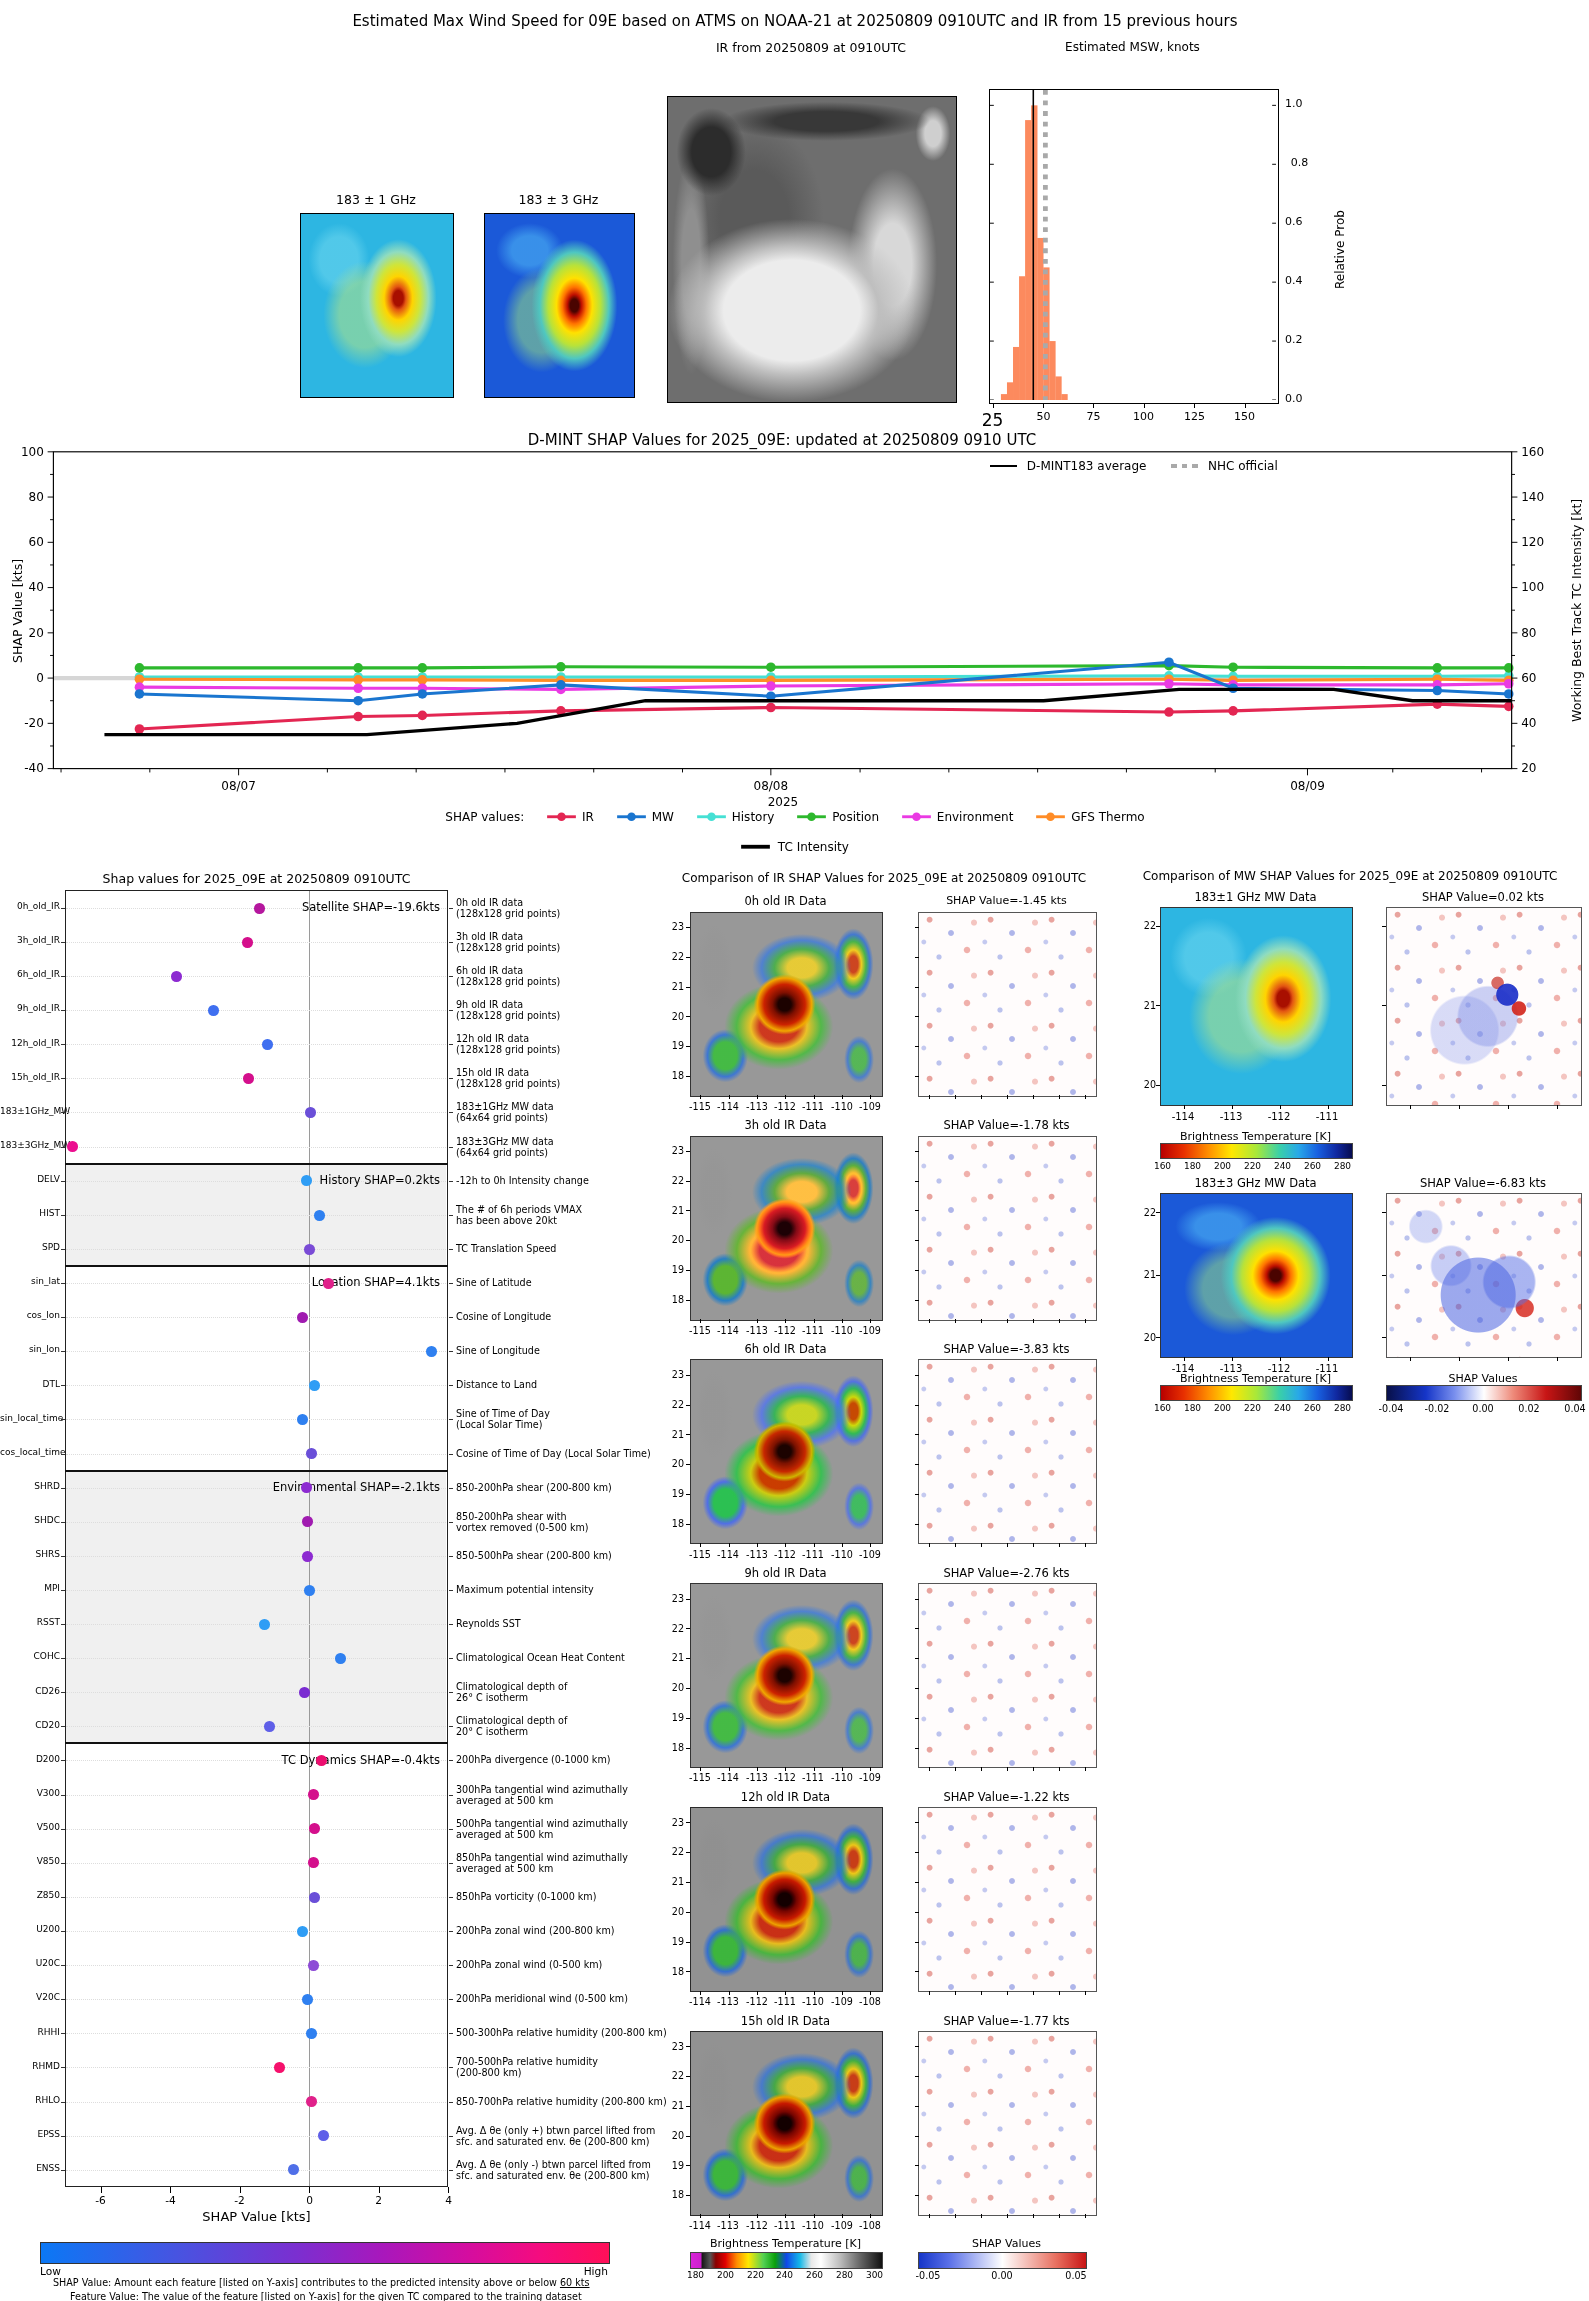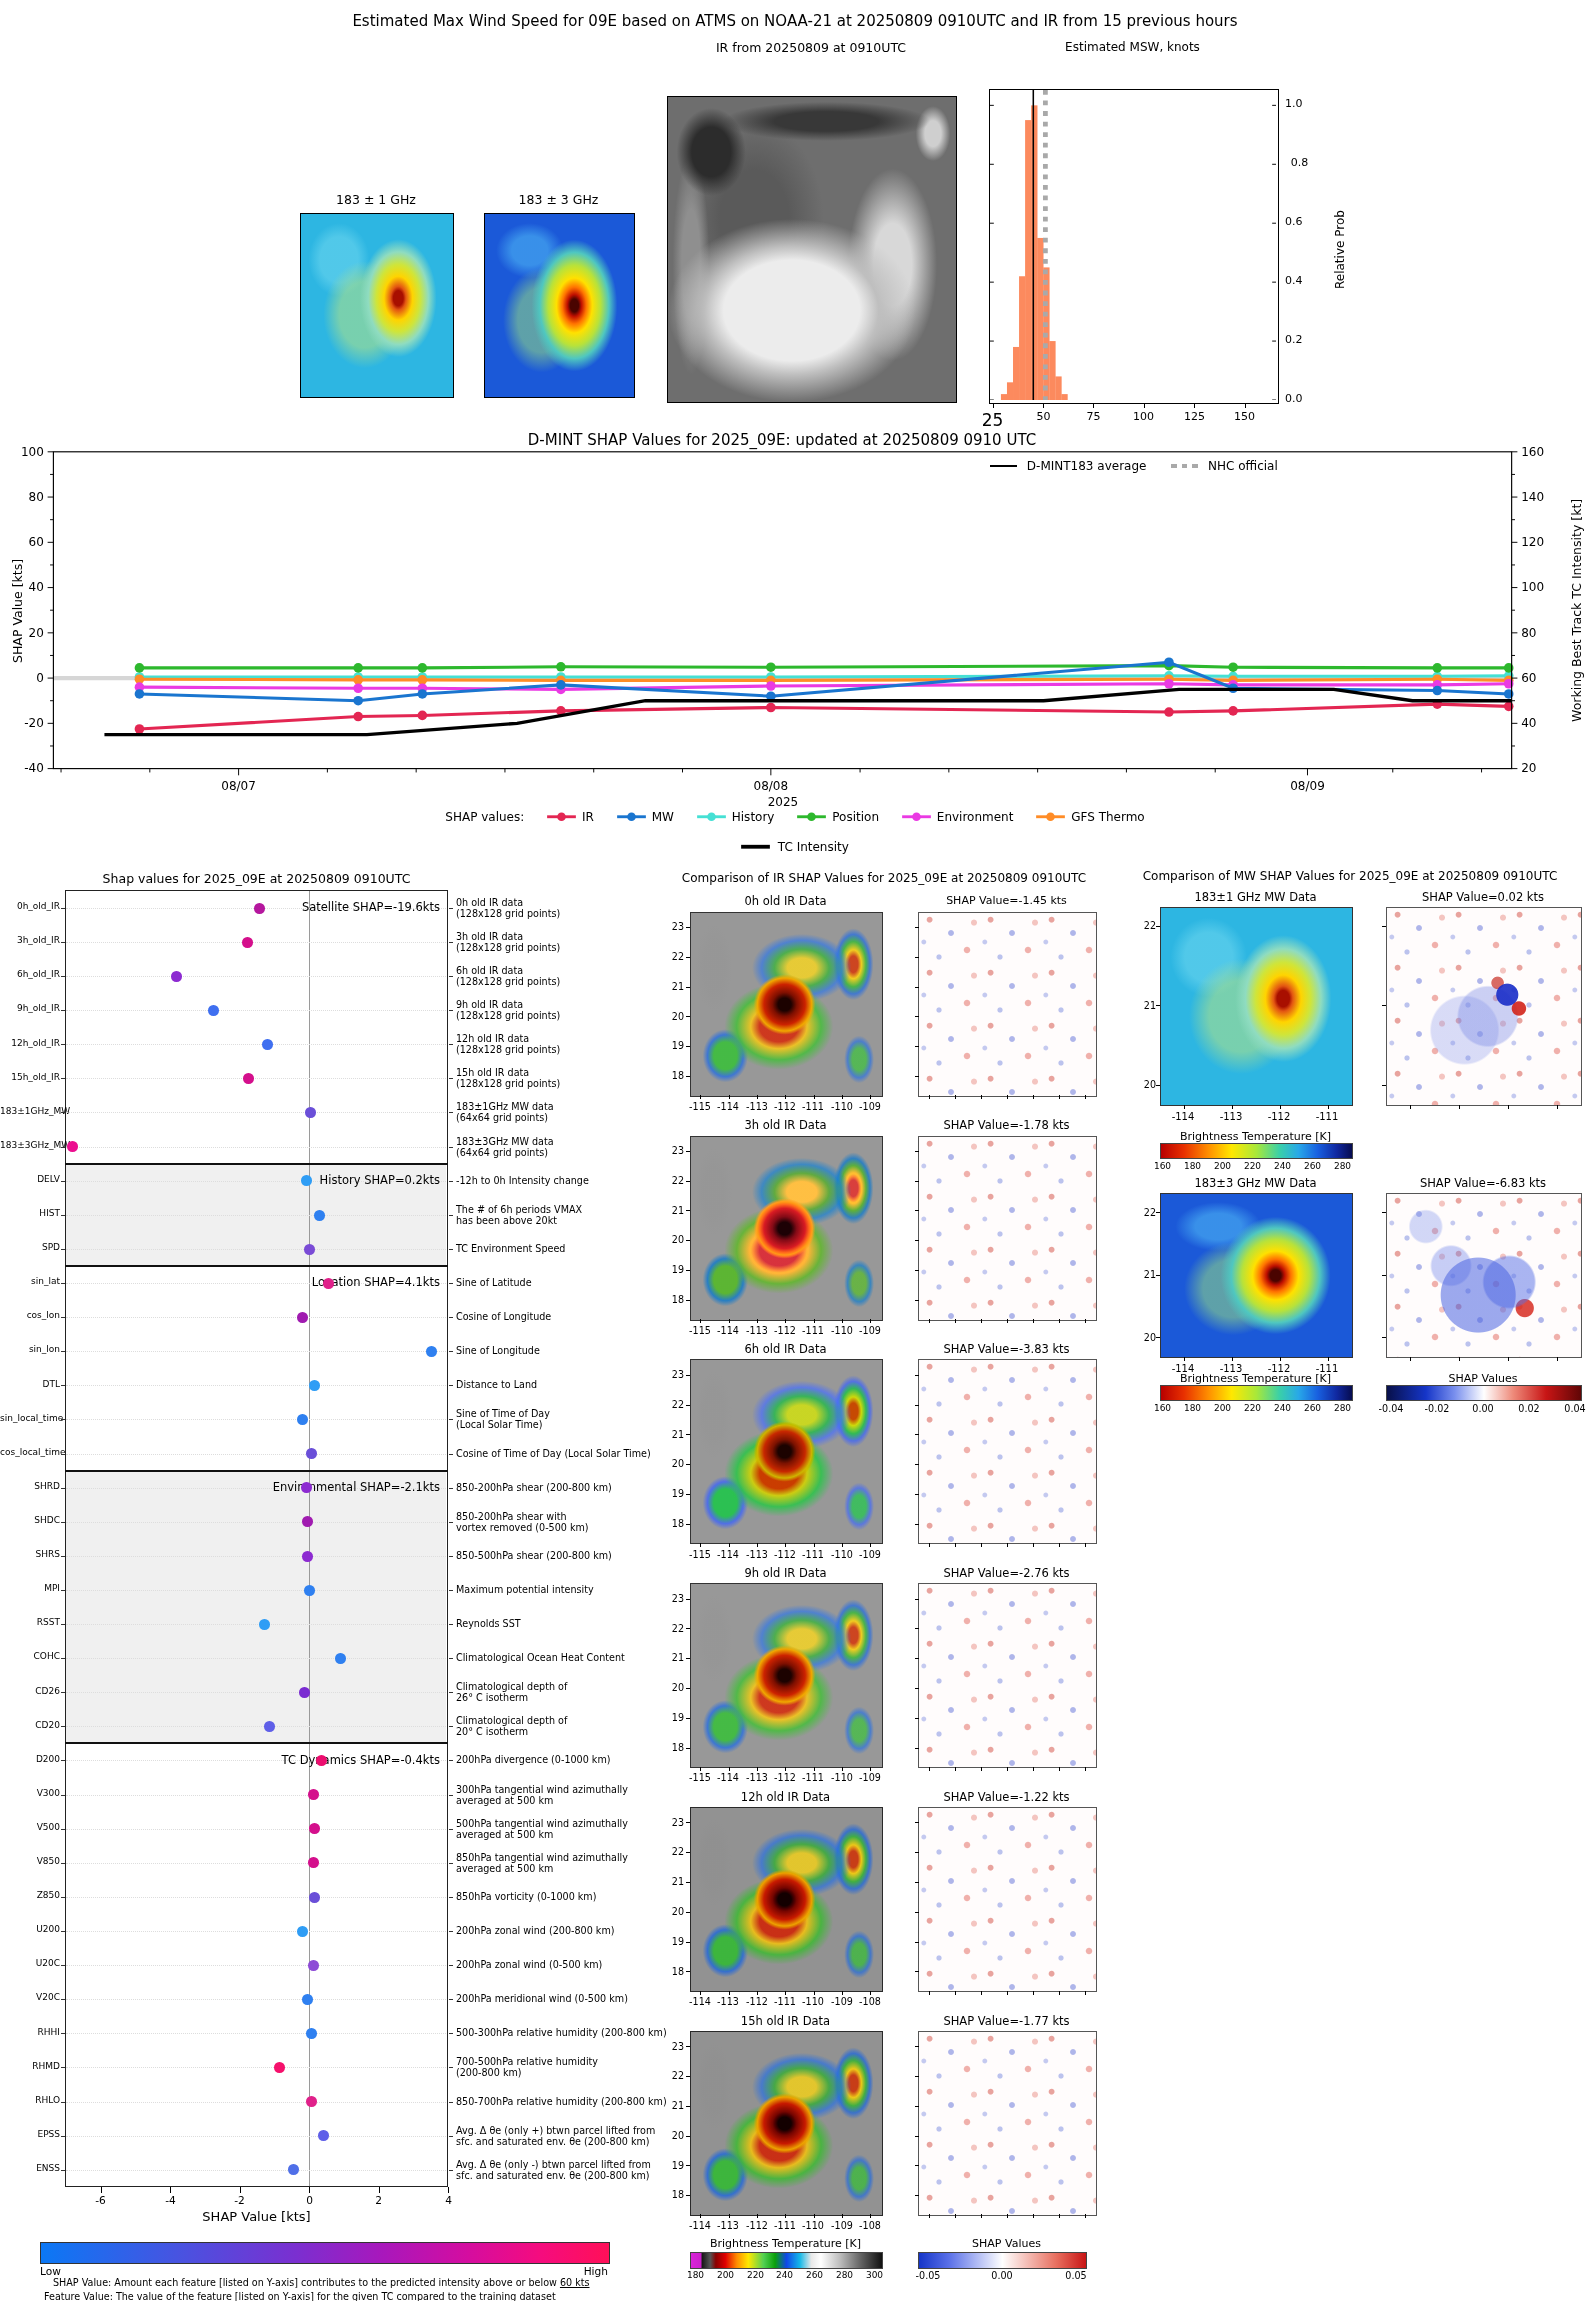--- a/index.html
+++ b/index.html
@@ -302,21 +302,21 @@
       <span>TC Intensity</span>
     </div>
 
   <div class="lbl ctr" style="left:65px;top:871px;width:383px;font-size:12.5px;">Shap values for 2025_09E at 20250809 0910UTC</div>
   <div class="lbl" id="feat-frame" style="left:65px;top:890px;width:383px;height:1297px;border:1.2px solid #222;box-sizing:border-box;"></div>
   <div class="lbl ctr" style="left:65px;top:2209px;width:383px;font-size:13px;">SHAP Value [kts]</div>
   <div class="lbl cb-feature" style="left:40px;top:2242px;width:568px;height:20px;border:1px solid #333;"></div>
   <div class="lbl" style="left:40px;top:2265px;font-size:10.6px;">Low</div>
   <div class="lbl" style="left:512px;top:2265px;width:96px;text-align:right;font-size:10.6px;">High</div>
   <div class="lbl" style="left:53px;top:2277px;font-size:9.6px;"><span>SHAP Value: Amount each feature [listed on Y-axis] contributes to the predicted intensity above or below </span><span class="ul">60 kts</span></div>
-  <div class="lbl" style="left:44px;top:2291px;font-size:9.6px;">Feature Value: The value of the feature [listed on Y-axis] for the given TC compared to the training dataset</div>
+  <div class="lbl" style="left:70px;top:2291px;font-size:9.6px;">Feature Value: The value of the feature [listed on Y-axis] for the given TC compared to the training dataset</div>
 
   <div class="lbl ctr" style="left:596px;top:871px;width:576px;font-size:12px;">Comparison of IR SHAP Values for 2025_09E at 20250809 0910UTC</div>
   <div class="lbl ctr" style="left:690px;top:2237px;width:191px;font-size:11px;">Brightness Temperature [K]</div>
   <div class="lbl cb-btir" style="left:690px;top:2252px;width:191px;height:15.4px;border:1px solid #444;"></div>
   <div class="lbl ctr" style="left:918px;top:2237px;width:177px;font-size:11px;">SHAP Values</div>
   <div class="lbl cb-shapir" style="left:918px;top:2252px;width:167px;height:15.4px;border:1px solid #444;"></div>
 
   <div class="lbl ctr" style="left:1110px;top:869px;width:480px;font-size:12px;">Comparison of MW SHAP Values for 2025_09E at 20250809 0910UTC</div>
   <div class="lbl ctr" style="left:1160px;top:1130px;width:191px;font-size:11px;">Brightness Temperature [K]</div>
   <div class="lbl cb-btmw" style="left:1160px;top:1143px;width:191px;height:14.4px;border:1px solid #444;"></div>
@@ -422,21 +422,21 @@
     <div style="position: absolute; left: 0px; top: 1208px; width: 60px; text-align: right; font-size: 9px;">HIST</div>
     <div style="position: absolute; left: 61px; top: 1215px; width: 3.8px; height: 1px; background: rgb(51, 51, 51);"></div>
     <div style="position: absolute; left: 449px; top: 1215px; width: 3.8px; height: 1px; background: rgb(51, 51, 51);"></div>
     <div style="position: absolute; left: 456px; top: 1215px; width: 221px; font-size: 9.6px; line-height: 1.18; white-space: pre-line; transform: translateY(-50%);">The # of 6h periods VMAX
 has been above 20kt</div>
     <div style="position: absolute; left: 66px; top: 1249px; width: 380px; height: 0px; border-top: 1px dotted rgb(221, 221, 221); z-index: 1;"></div>
     <div style="position: absolute; left: 304px; top: 1244px; width: 10.6px; height: 10.6px; border-radius: 50%; background: rgb(122, 75, 214); z-index: 5;"></div>
     <div style="position: absolute; left: 0px; top: 1242px; width: 60px; text-align: right; font-size: 9px;">SPD</div>
     <div style="position: absolute; left: 61px; top: 1249px; width: 3.8px; height: 1px; background: rgb(51, 51, 51);"></div>
     <div style="position: absolute; left: 449px; top: 1249px; width: 3.8px; height: 1px; background: rgb(51, 51, 51);"></div>
-    <div style="position: absolute; left: 456px; top: 1249px; width: 221px; font-size: 9.6px; line-height: 1.18; white-space: pre-line; transform: translateY(-50%);">TC Environment Speed</div>
+    <div style="position: absolute; left: 456px; top: 1249px; width: 221px; font-size: 9.6px; line-height: 1.18; white-space: pre-line; transform: translateY(-50%);">TC Translation Speed</div>
     <div style="position: absolute; left: 66px; top: 1283px; width: 380px; height: 0px; border-top: 1px dotted rgb(221, 221, 221); z-index: 1;"></div>
     <div style="position: absolute; left: 323px; top: 1278px; width: 10.6px; height: 10.6px; border-radius: 50%; background: rgb(224, 33, 138); z-index: 5;"></div>
     <div style="position: absolute; left: 0px; top: 1276px; width: 60px; text-align: right; font-size: 9px;">sin_lat</div>
     <div style="position: absolute; left: 61px; top: 1283px; width: 3.8px; height: 1px; background: rgb(51, 51, 51);"></div>
     <div style="position: absolute; left: 449px; top: 1283px; width: 3.8px; height: 1px; background: rgb(51, 51, 51);"></div>
     <div style="position: absolute; left: 456px; top: 1283px; width: 221px; font-size: 9.6px; line-height: 1.18; white-space: pre-line; transform: translateY(-50%);">Sine of Latitude</div>
     <div style="position: absolute; left: 66px; top: 1317px; width: 380px; height: 0px; border-top: 1px dotted rgb(221, 221, 221); z-index: 1;"></div>
     <div style="position: absolute; left: 297px; top: 1312px; width: 10.6px; height: 10.6px; border-radius: 50%; background: rgb(160, 27, 176); z-index: 5;"></div>
     <div style="position: absolute; left: 0px; top: 1310px; width: 60px; text-align: right; font-size: 9px;">cos_lon</div>
     <div style="position: absolute; left: 61px; top: 1317px; width: 3.8px; height: 1px; background: rgb(51, 51, 51);"></div>

